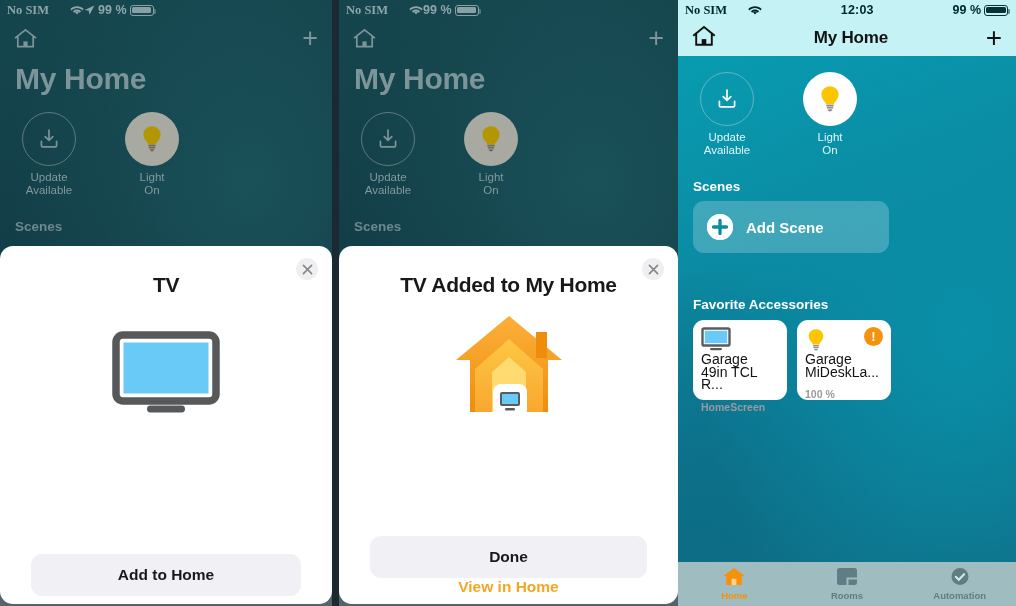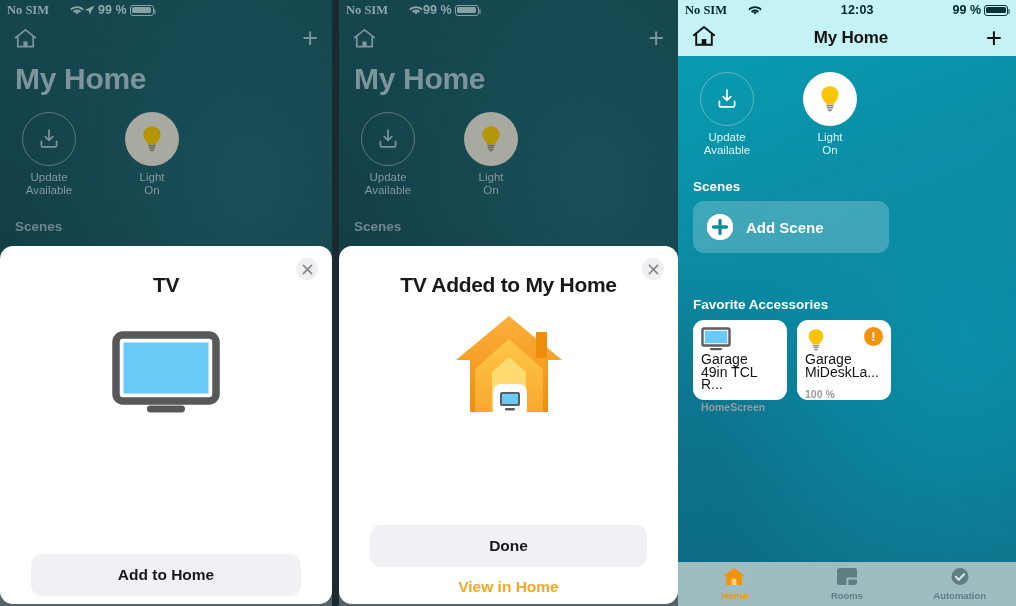--- a/index.html
+++ b/index.html
@@ -131,21 +131,21 @@
   .sheet-art { display: flex; align-items: center; justify-content: center; }
   .art-tv { height: 150px; }
   .art-house { height: 140px; }
   .sheet-actions { position: absolute; left: 0; right: 0; bottom: 8px; padding: 0 31px; }
   .btn-grey {
     background: #f1f1f5; border-radius: 11px; height: 42px;
     display: flex; align-items: center; justify-content: center;
     font-size: 15.5px; font-weight: bold; color: #18191b;
   }
   .btn-link {
-    margin-top: 11px; text-align: center;
+    margin-top: 0; text-align: center;
     font-size: 15.5px; font-weight: bold; color: #f5a623;
   }
 
   
   .nav3 {
     position: relative; z-index: 5; height: 36px;
     background: #c4f2f5; display: flex; align-items: center;
     justify-content: space-between; padding: 0 14px;
   }
   .nav3-title { font-size: 17px; font-weight: bold; color: #111; letter-spacing: -0.2px; }

